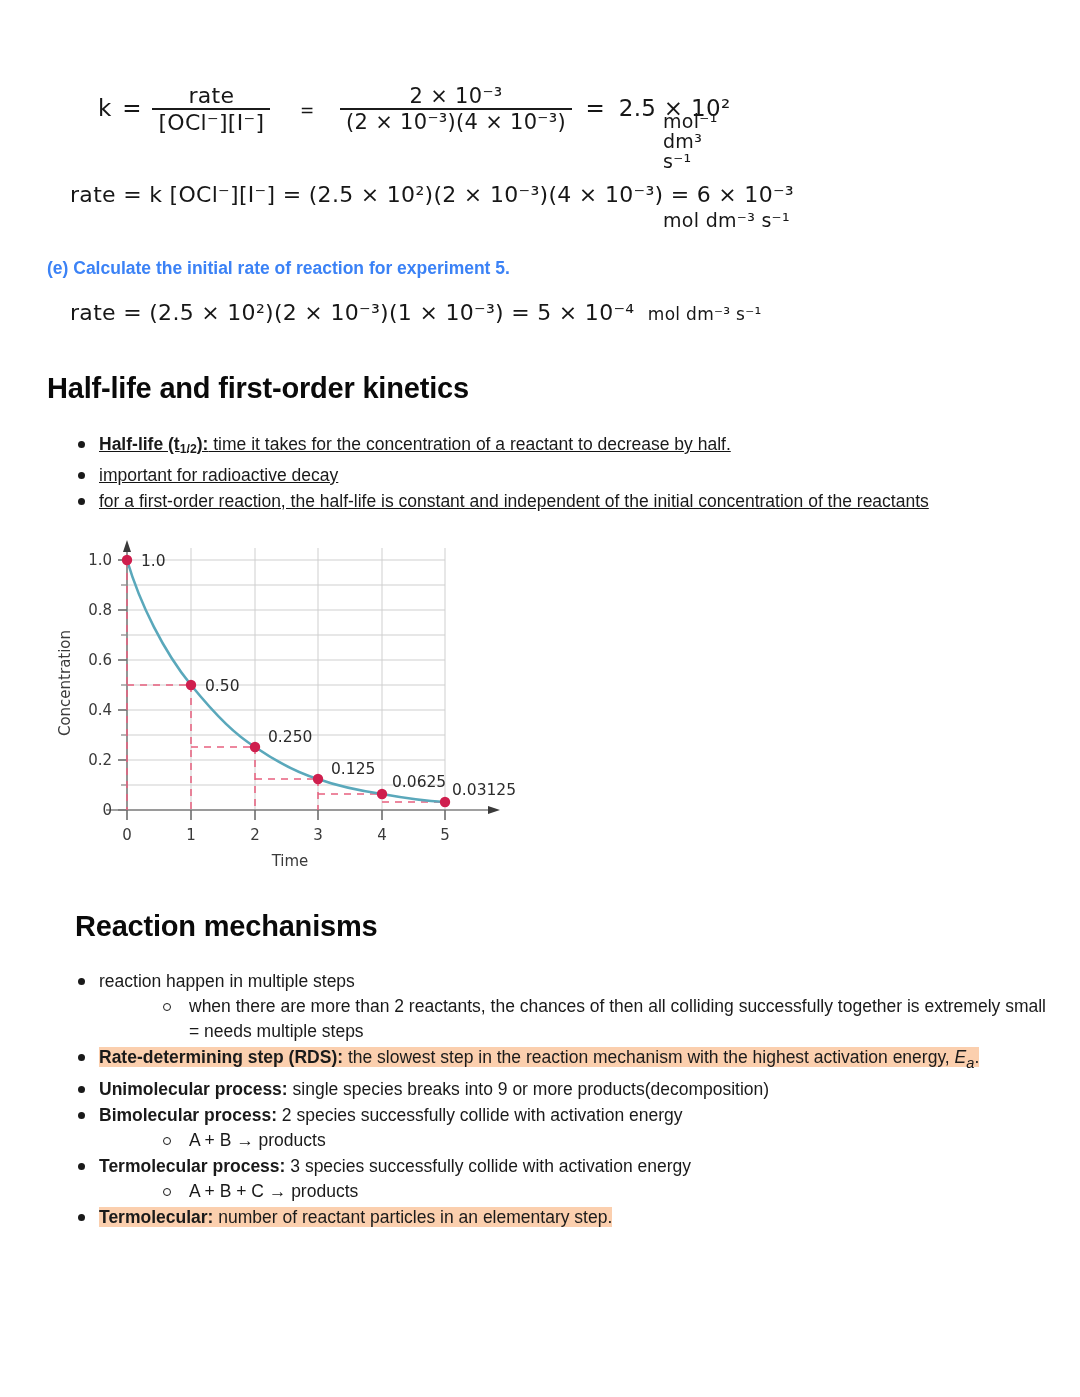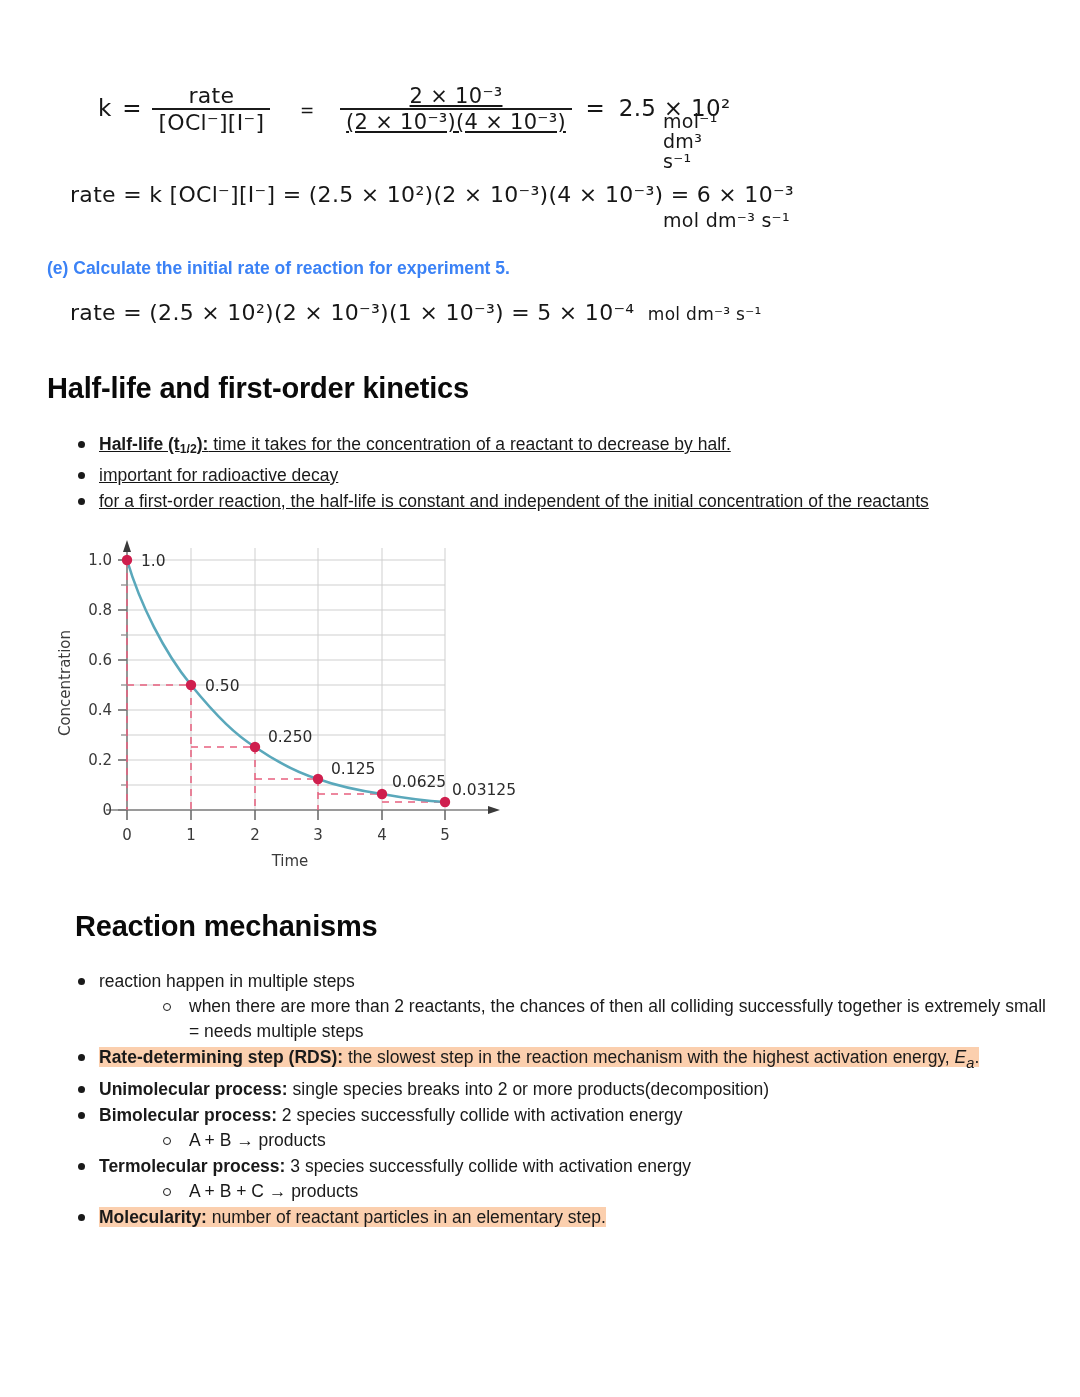--- a/index.html
+++ b/index.html
@@ -85,21 +85,21 @@
 <body>
 
 <div class="hw-block hand" style="left:98px; top:84px; font-size:23px; line-height:1.05;">
   <span>k</span>
   <span style="margin:0 3px;">=</span>
   <span class="frac" style="font-size:22px;">
     <span class="num">rate</span>
     <span class="den">[OCl⁻][I⁻]</span>
   </span>
   <span style="margin:0 18px 0 22px; font-size:17px;">=</span>
-  <span class="frac" style="font-size:21px;text-decoration:underline;">
+  <span class="frac" style="font-size:21px;">
     <span class="num">2 × 10⁻³</span>
     <span class="den">(2 × 10⁻³)(4 × 10⁻³)</span>
   </span>
   <span style="margin:0 6px;">=</span>
   <span>2.5 × 10²</span>
   <span style="position:absolute; left:565px; top:28px; font-size:19px;">mol⁻¹ dm³ s⁻¹</span>
 </div>
 
 <div class="hw-block hand" style="left:70px; top:182px; font-size:22px;">
   <span>rate = k [OCl⁻][I⁻] = (2.5 × 10²)(2 × 10⁻³)(4 × 10⁻³) = 6 × 10⁻³</span>
@@ -249,33 +249,33 @@
     <ul class="lvl2" style="padding-left:62px;">
       <li>when there are more than 2 reactants, the chances of then all colliding successfully together is extremely small = needs multiple steps</li>
     </ul>
   </li>
 
   <li>
     <span class="hl"><span class="b">Rate-determining step (RDS):</span><span> the slowest step in the reaction mechanism with the highest activation energy, </span><span class="ital">E</span><sub class="ital">a</sub><span>.</span></span>
   </li>
 
   <li>
-    <span class="b">Unimolecular process:</span><span> single species breaks into 2 or more products(decomposition)</span>
+    <span class="b">Unimolecular process:</span><span> single species breaks into 9 or more products(decomposition)</span>
   </li>
 
   <li>
     <span class="b">Bimolecular process:</span><span> 2 species successfully collide with activation energy</span>
     <ul class="lvl2">
       <li>A + B → products</li>
     </ul>
   </li>
 
   <li>
     <span class="b">Termolecular process:</span><span> 3 species successfully collide with activation energy</span>
     <ul class="lvl2">
       <li>A + B + C → products</li>
     </ul>
   </li>
 
   <li>
-    <span class="hl"><span class="b">Molecularity:</span><span> number of reactant particles in an elementary step.</span></span>
+    <span class="hl"><span class="b">Termolecular:</span><span> number of reactant particles in an elementary step.</span></span>
   </li>
 </ul>
 
 </body></html>

